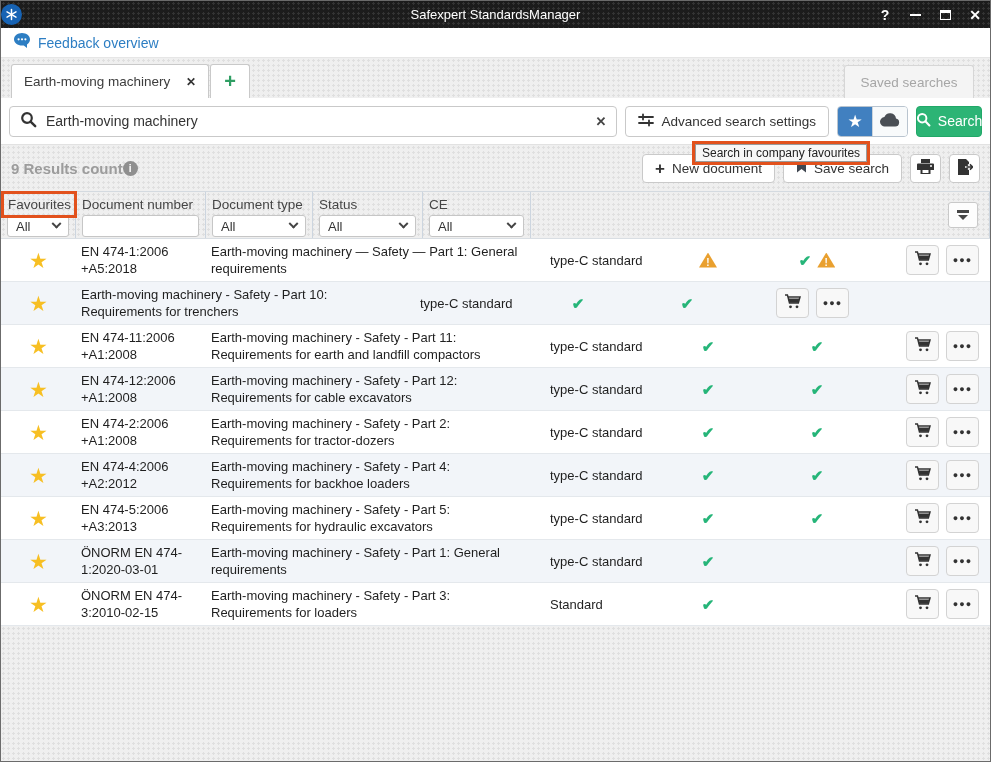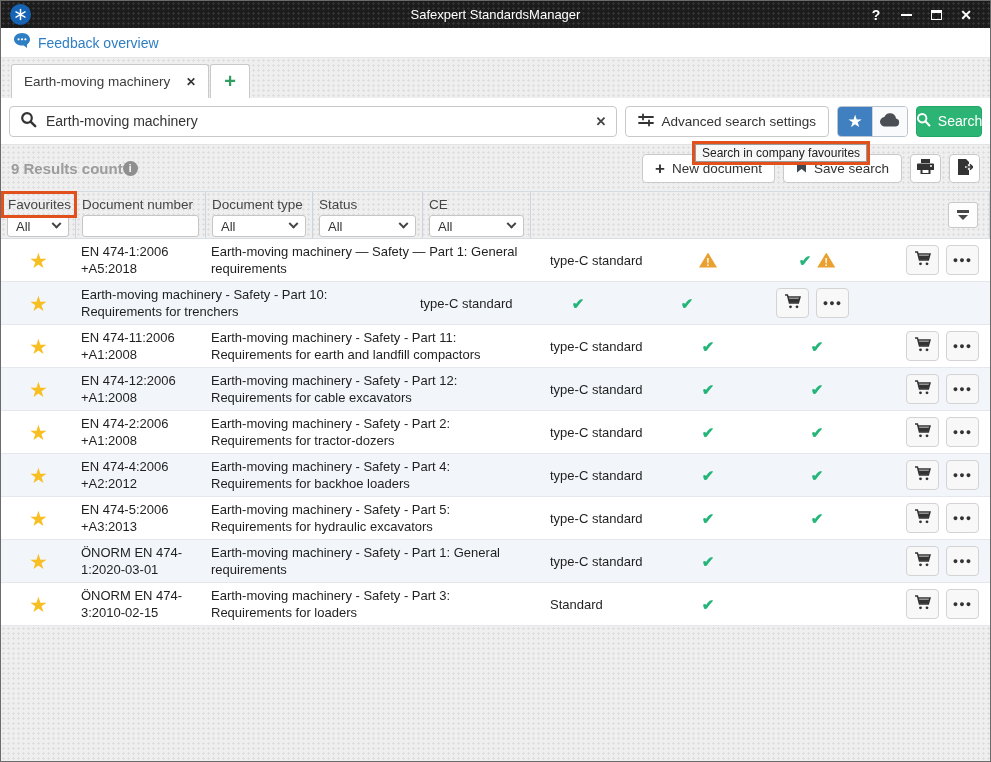--- a/index.html
+++ b/index.html
@@ -12,21 +12,21 @@
     background-color: #efefef;
     background-image: radial-gradient(#dfdfdf 1px, transparent 1.2px);
     background-size: 5px 5px;
   }
   
   .titlebar {
     height: 27px; flex: 0 0 27px; display: flex; align-items: center;
     background-color: #1c1c1c;
     background-image: radial-gradient(#343434 1px, transparent 1.2px);
     background-size: 5px 5px;
-    color: #fff; padding: 0 9px; position: relative;
+    color: #fff; padding: 0 0; position: relative;
   }
   .app-logo { width: 21px; height: 21px; border-radius: 50%; background: #1763b4; display: flex; align-items: center; justify-content: center; }
   .win-title { position: absolute; left: 0; right: 0; text-align: center; font-size: 13px; color: #fff; pointer-events: none; }
   .win-controls { margin-left: auto; display: flex; align-items: center; gap: 0; z-index: 2; }
   .win-btn { width: 30px; height: 24px; display: flex; align-items: center; justify-content: center; color: #fff; font-size: 14px; font-weight: bold; cursor: default; }
   .min-glyph { width: 11px; height: 2px; background: #fff; }
   .max-glyph { width: 11px; height: 10px; border: 1px solid #fff; border-top: 3px solid #fff; }
   
   .feedback-bar { height: 30px; flex: 0 0 30px; background: #fff; display: flex; align-items: center; padding: 0 12px; gap: 7px; border-bottom: 1px solid #e6e6e6; }
   .feedback-link { color: #2d7ec3; font-size: 14px; text-decoration: none; }
@@ -160,20 +160,21 @@
     </span>
     <a class="feedback-link" href="#">Feedback overview</a>
   </div>
 
   <div class="tabbar dotted">
     <div class="tab active">
       <span>Earth-moving machinery</span>
       <span class="tab-close">✕</span>
     </div>
     <div class="tab plus">+</div>
+    <div class="tab saved">Saved searches</div>
   </div>
 
   <div class="searchbar">
     <div class="search-input">
       <span>
         <svg width="17" height="17" viewBox="0 0 17 17">
             <circle cx="7" cy="7" r="4.8" fill="none" stroke="#333" stroke-width="2.2"></circle>
             <line x1="10.6" y1="10.6" x2="15.2" y2="15.2" stroke="#333" stroke-width="2.4" stroke-linecap="round"></line>
           </svg>
       </span>

